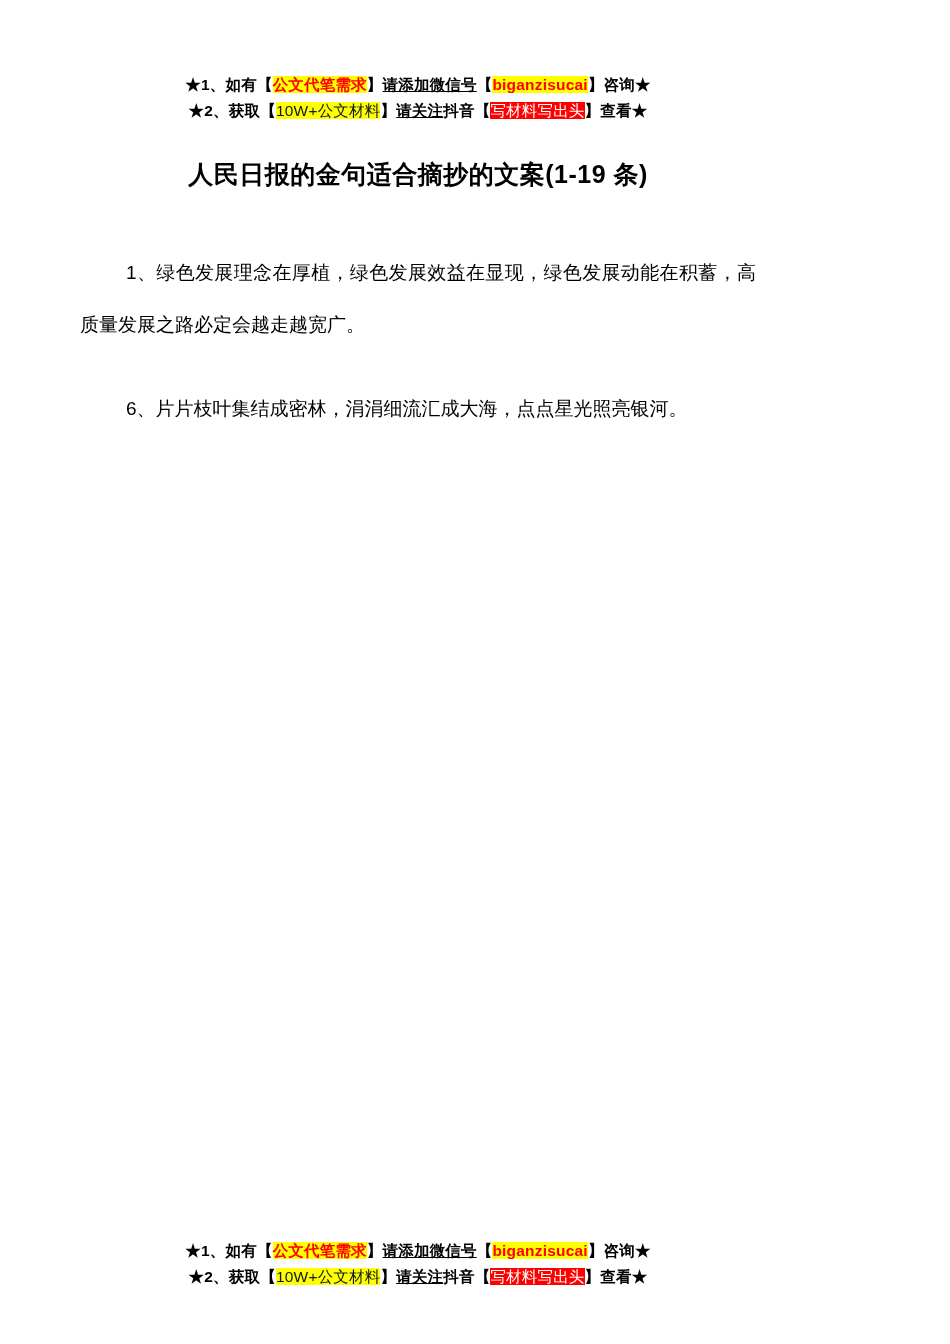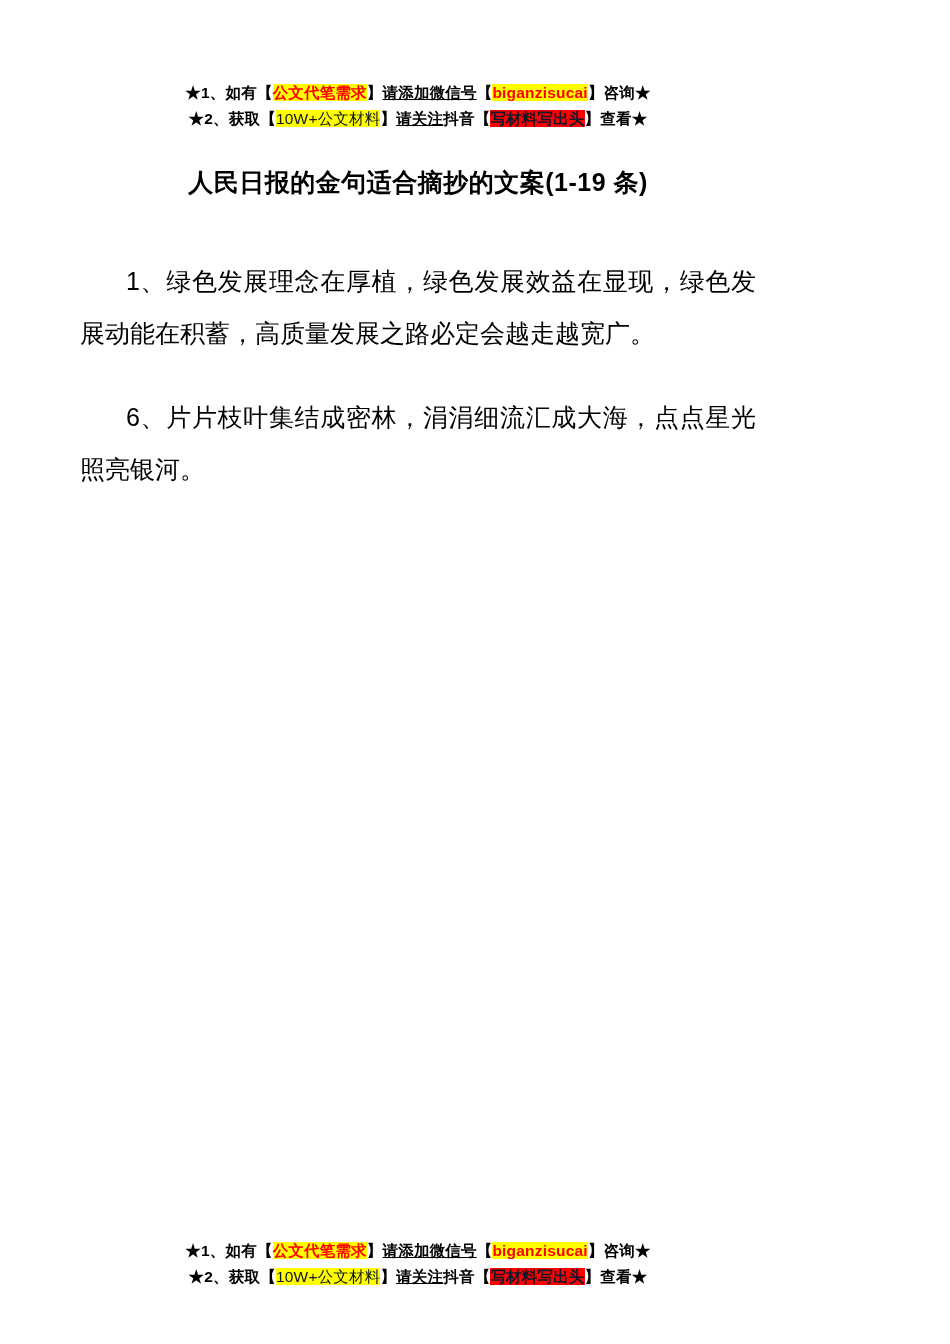--- a/index.html
+++ b/index.html
@@ -12,21 +12,21 @@
     background: #ffffff;
     font-family: "Liberation Sans", sans-serif;
     color: #000000;
     overflow: hidden;
   }
   .page {
     position: relative;
     width: 836px;
     height: 1344px;
     box-sizing: border-box;
-    padding: 16px 80px;
+    padding: 8px 80px;
   }
 
   
   .banner {
     text-align: center;
     font-size: 15.5px;
     font-weight: bold;
     line-height: 26px;
     letter-spacing: 0.2px;
     white-space: nowrap;
@@ -48,22 +48,22 @@
     color: #ff0000;
     font-weight: bold;
   }
   .hl-yellow-black {
     background: #ffff00;
     color: #0f172a;
     font-weight: normal;
   }
   .hl-red-white {
     background: #ff0000;
-    color: #0f172a;
-    font-weight: bold;
+    color: #ffffff;
+    font-weight: normal;
   }
   .u {
     text-decoration: underline;
   }
   .star {
     font-weight: bold;
   }
 
   
   .doc-title {
@@ -72,21 +72,21 @@
     font-weight: bold;
     margin-top: 34px;
     letter-spacing: 0.5px;
   }
 
   
   .doc-body {
     margin-top: 56px;
   }
   .para {
-    font-size: 25px;
+    font-size: 19px;
     line-height: 52px;
     text-align: justify;
     text-justify: inter-ideograph;
     text-indent: 46px;
     margin: 0 0 32px 0;
   }
 </style>
 </head>
 <body>
 

